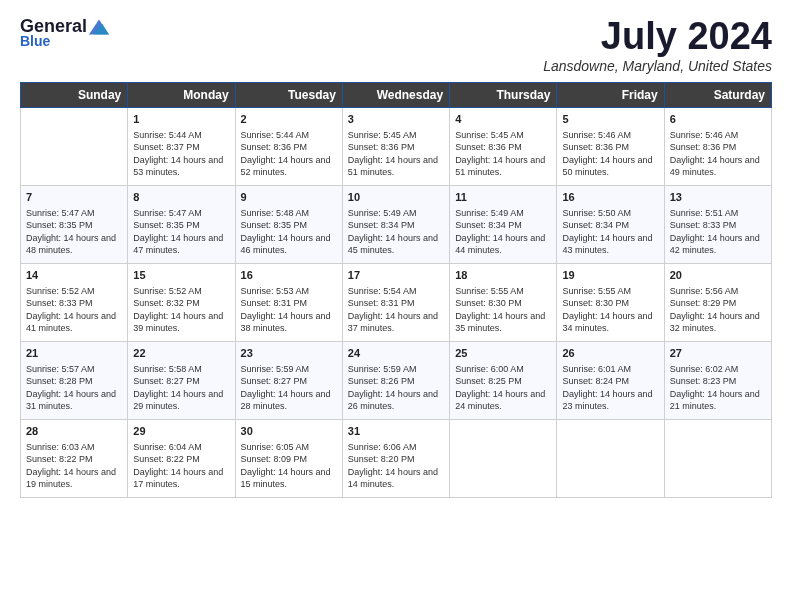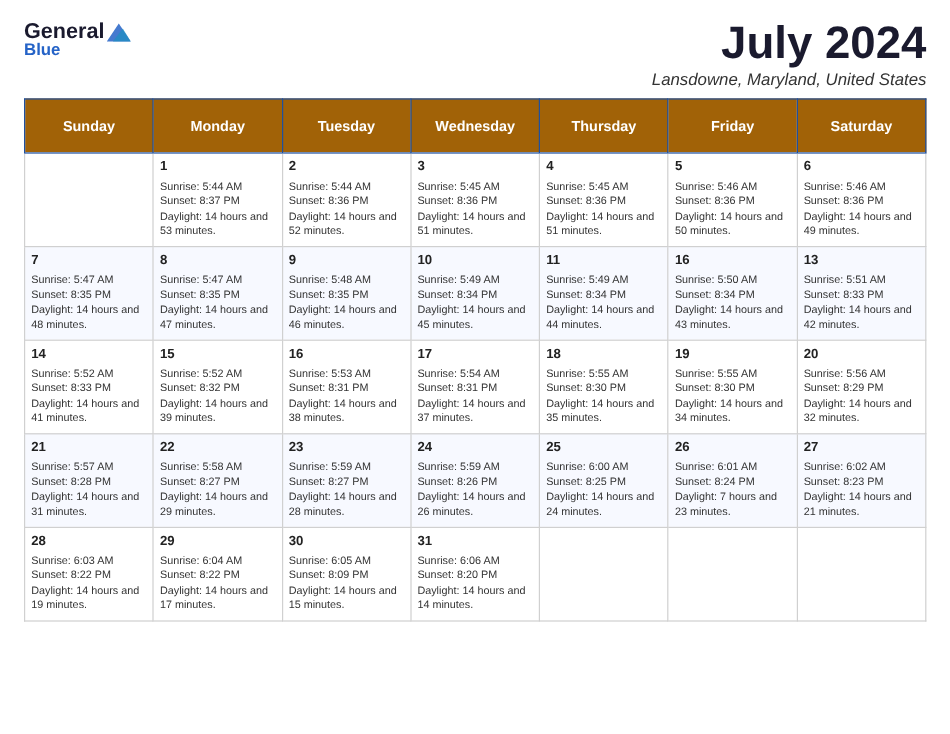--- a/index.html
+++ b/index.html
@@ -48,24 +48,24 @@
       font-size: 14px;
       color: #333;
       font-style: italic;
     }
     table {
       width: 100%;
       border-collapse: collapse;
       table-layout: fixed;
     }
     thead th {
-      background-color: #a16207;
+      background-color: #404040;
       color: #fff;
-      text-align: center;
-      padding: 15px 6px;
+      text-align: right;
+      padding: 5px 6px;
       font-size: 12px;
       font-weight: bold;
       border: 1px solid #1e50a0;
     }
     tbody td {
       vertical-align: top;
       padding: 4px 5px;
       border: 1px solid #d0d0d0;
       font-size: 9.5px;
       color: #222;
@@ -230,21 +230,21 @@
           <td>
             <span class="day-num">24</span>
             <div class="cell-data"><span>Sunrise: 5:59 AM</span><br><span>Sunset: 8:26 PM</span><br><span>Daylight: 14 hours and 26 minutes.</span></div>
           </td>
           <td>
             <span class="day-num">25</span>
             <div class="cell-data"><span>Sunrise: 6:00 AM</span><br><span>Sunset: 8:25 PM</span><br><span>Daylight: 14 hours and 24 minutes.</span></div>
           </td>
           <td>
             <span class="day-num">26</span>
-            <div class="cell-data"><span>Sunrise: 6:01 AM</span><br><span>Sunset: 8:24 PM</span><br><span>Daylight: 7 hours and 23 minutes.</span></div>
+            <div class="cell-data"><span>Sunrise: 6:01 AM</span><br><span>Sunset: 8:24 PM</span><br><span>Daylight: 14 hours and 23 minutes.</span></div>
           </td>
           <td>
             <span class="day-num">27</span>
             <div class="cell-data"><span>Sunrise: 6:02 AM</span><br><span>Sunset: 8:23 PM</span><br><span>Daylight: 14 hours and 21 minutes.</span></div>
           </td>
         </tr>
         <tr>
           <td>
             <span class="day-num">28</span>
             <div class="cell-data"><span>Sunrise: 6:03 AM</span><br><span>Sunset: 8:22 PM</span><br><span>Daylight: 14 hours and 19 minutes.</span></div>

